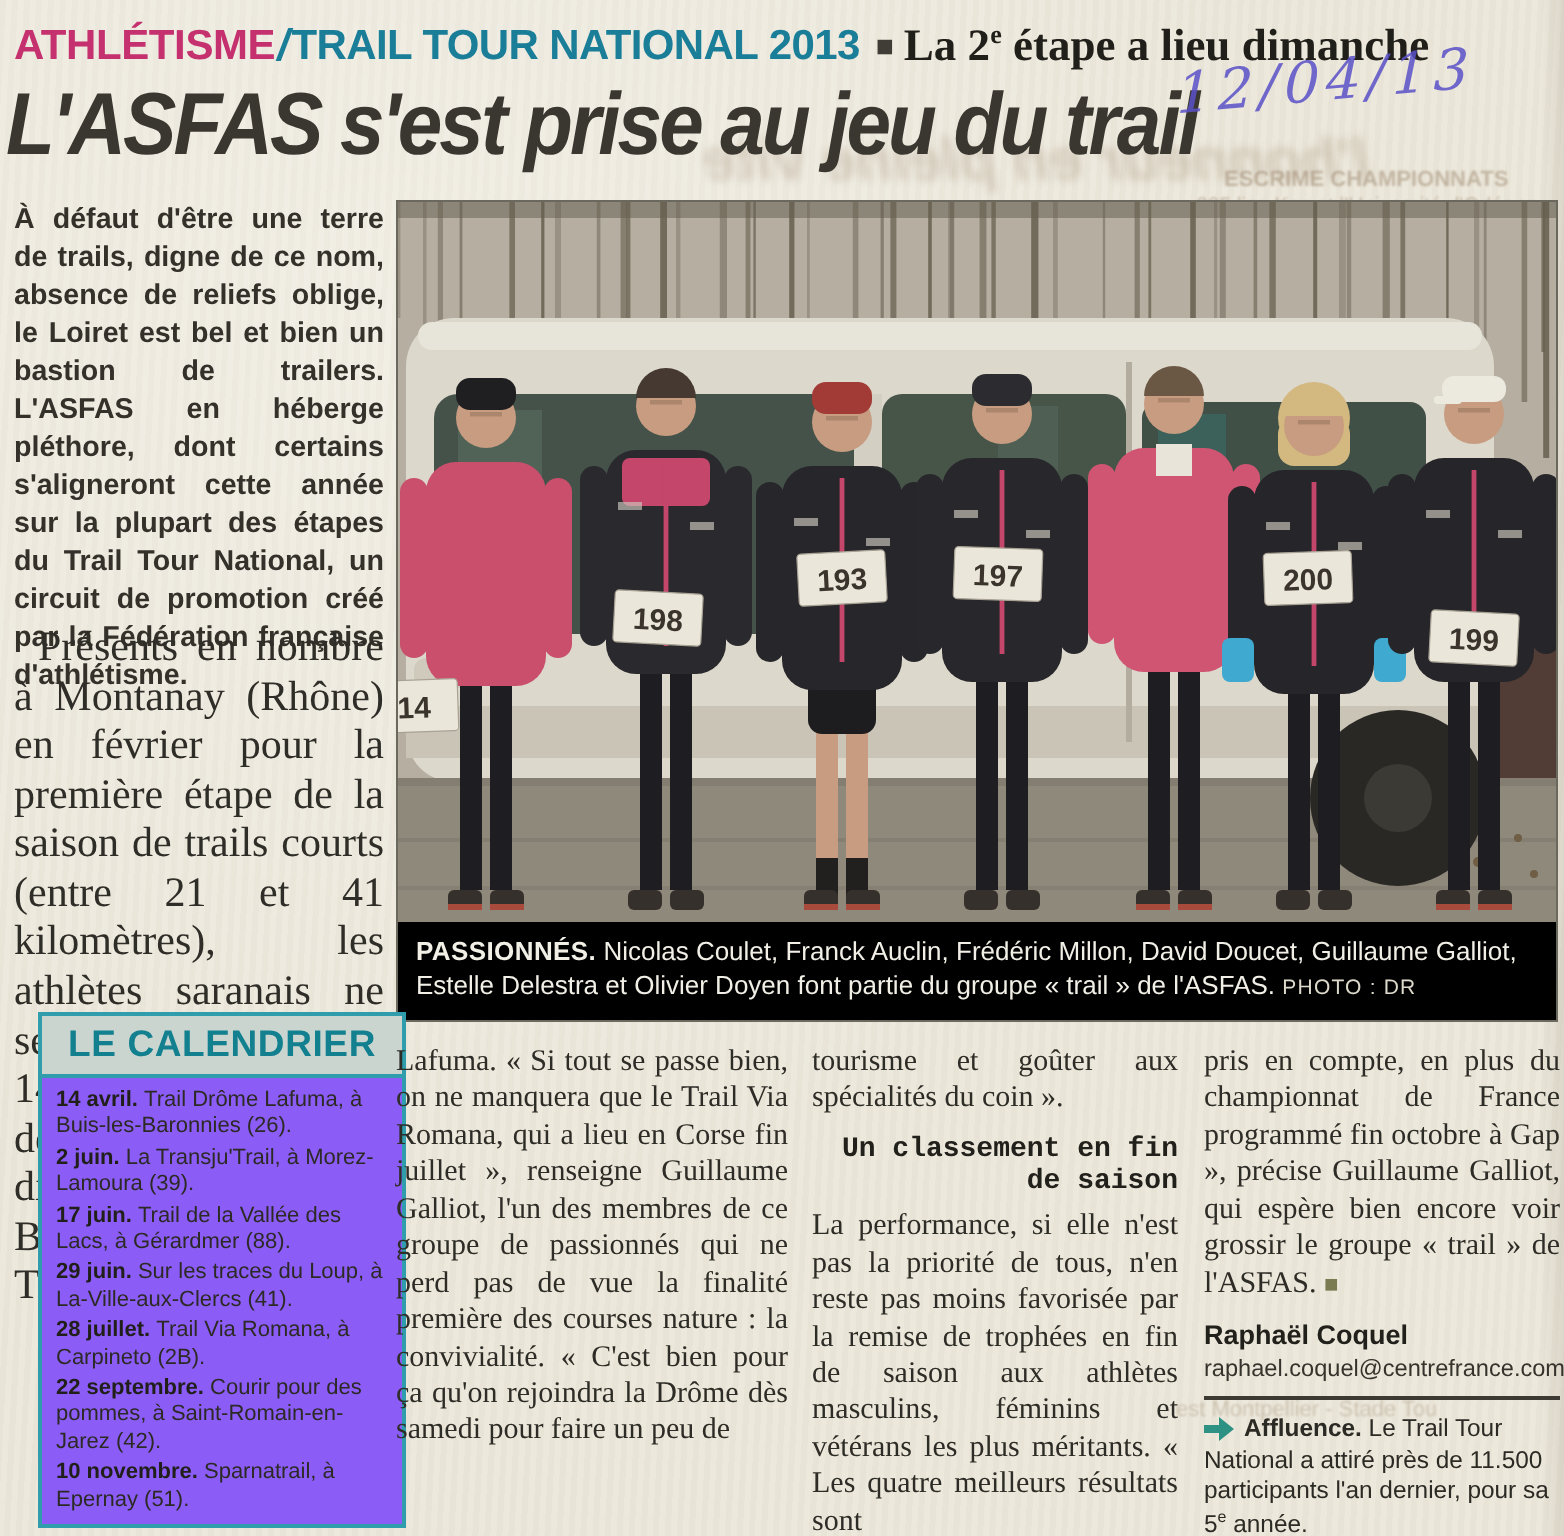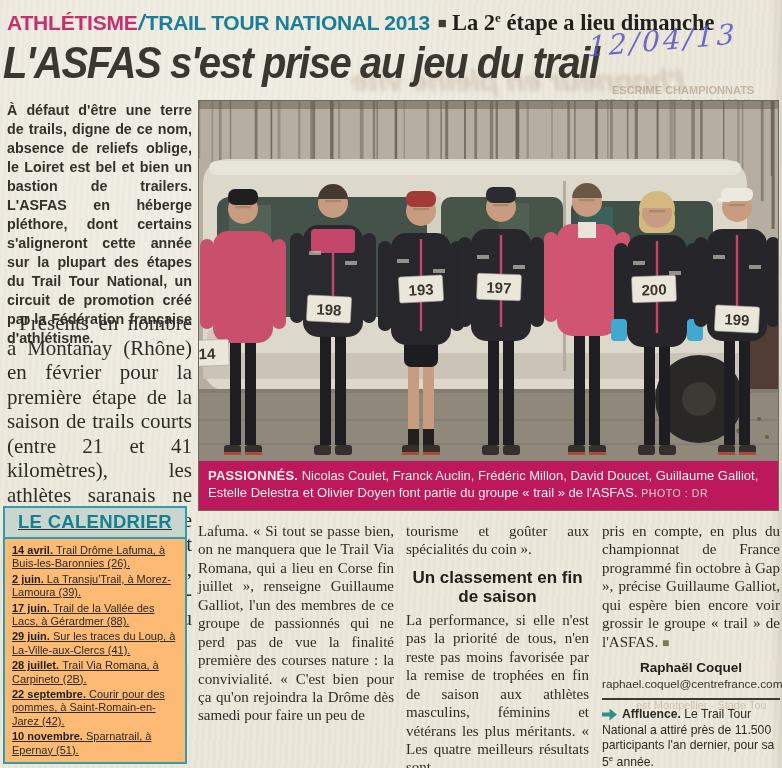--- a/index.html
+++ b/index.html
@@ -33,58 +33,58 @@
   .hand-date{position:absolute;left:588px;top:24px;z-index:6;
     font-family:"DejaVu Serif",serif;font-style:italic;font-size:28px;letter-spacing:3px;
     color:#5b51c9;transform:rotate(-5deg) skewX(-6deg);opacity:.85;}
 
   
   .bleed{position:absolute;color:#8d7358;pointer-events:none;z-index:1;}
   .bleed-1{left:255px;top:64px;font-size:30px;font-weight:700;font-style:italic;
     transform:scaleX(-1);filter:blur(2px);opacity:.26;white-space:nowrap;width:430px;}
   .bleed-2{left:601px;top:84px;font-size:11px;font-weight:700;filter:blur(.4px);opacity:.42;padding-left:11px;}
   .bleed-3{left:598px;top:97px;font-size:10.5px;filter:blur(.4px);opacity:.38;white-space:nowrap;}
-  .bleed-4{left:636px;top:699px;font-size:11px;filter:blur(.5px);opacity:.3;}
+  .bleed-4{left:588px;top:699px;font-size:11px;filter:blur(.5px);opacity:.3;}
 
   
   .lead{position:absolute;left:7px;top:101px;width:185px;
     font-weight:700;font-size:14.3px;line-height:1.33;text-align:justify;color:#33312a;}
   .para2{position:absolute;left:7px;top:311px;width:185px;
     font-family:"Liberation Serif",serif;font-size:21px;line-height:1.17;
     text-align:justify;text-indent:12px;color:#2f2d27;}
 
   
-  .calendar{position:absolute;left:3px;top:506px;width:184px;height:258px;box-sizing:border-box;
-    border:2px solid #2f9dab;background:#fdba74;z-index:4;text-decoration:underline;}
+  .calendar{position:absolute;left:19px;top:506px;width:184px;height:258px;box-sizing:border-box;
+    border:2px solid #2f9dab;background:#8b5cf6;z-index:4;}
   .cal-head{background:#cbd5d0;color:#13808f;font-weight:800;font-size:18.5px;
     text-align:center;padding:3px 0 4px;letter-spacing:.3px;border-bottom:2px solid #2f9dab;}
   .cal-items{padding:5px 7px 4px;}
   .cal-item{margin:0 0 2px;font-size:11px;line-height:1.22;color:#2c2a24;}
   .cal-item b{color:#211f1a;}
 
   
   .photo{position:absolute;left:198px;top:100px;width:581px;z-index:3;
     border:1px solid #6b685d;background:#b6afa1;box-sizing:border-box;}
   .photo svg{display:block;}
-  .caption{background:#be185d;color:#f1efe6;padding:6px 9px 8px;font-size:13px;line-height:1.33;}
+  .caption{background:#000000;color:#f1efe6;padding:6px 9px 8px;font-size:13px;line-height:1.33;}
   .caption b{letter-spacing:.2px;}
   .credit{font-size:10.5px;letter-spacing:.6px;color:#ddd9cb;}
 
   
   .bcol{position:absolute;top:522px;font-family:"Liberation Serif",serif;
     font-size:15px;line-height:1.23;text-align:justify;color:#2e2c26;z-index:4;}
   .bcol p{margin:0;}
   .col1{left:198px;width:196px;}
   .col2{left:406px;width:183px;}
   .col3{left:602px;width:178px;}
-  .subhead{font-family:Liberation Sans, sans-serif;font-weight:700;font-size:17px;
-    line-height:1.12;color:#22201b;margin:9px 0 5px !important;text-align:center;}
+  .subhead{font-family:Liberation Mono, monospace;font-weight:700;font-size:14px;
+    line-height:1.12;color:#22201b;margin:9px 0 5px !important;text-align:right;}
   .endmark{color:#7b7b52;font-size:12px;}
   .byline{font-family:"Liberation Sans",sans-serif;font-weight:700;font-size:13.5px;
-    text-align:center;margin-top:9px !important;color:#22201b;}
+    text-align:left;margin-top:9px !important;color:#22201b;}
   .email{font-family:"Liberation Sans",sans-serif;font-size:11.8px;text-align:right;color:#35332c;}
   .rule{border-top:2px solid #3c3a33;margin:7px 0 7px;}
   .affluence{font-family:"Liberation Sans",sans-serif;font-size:12.2px;line-height:1.28;
     text-align:left;color:#2c2a24;}
   .aff-icon{float:left;margin:1px 5px 0 0;}
   .affluence sup{font-size:8px;}
 </style>
 </head>
 <body>
 

